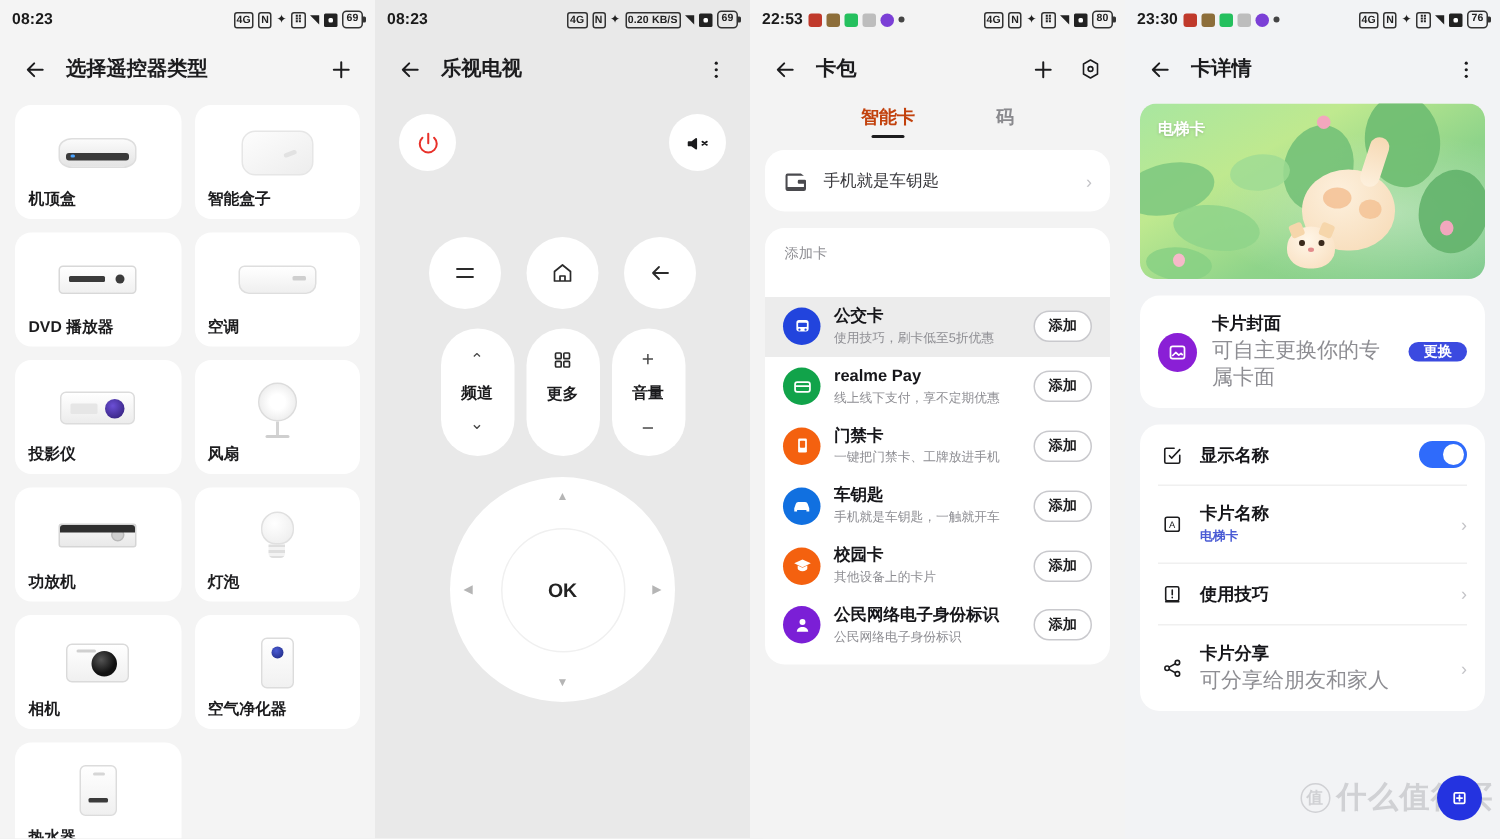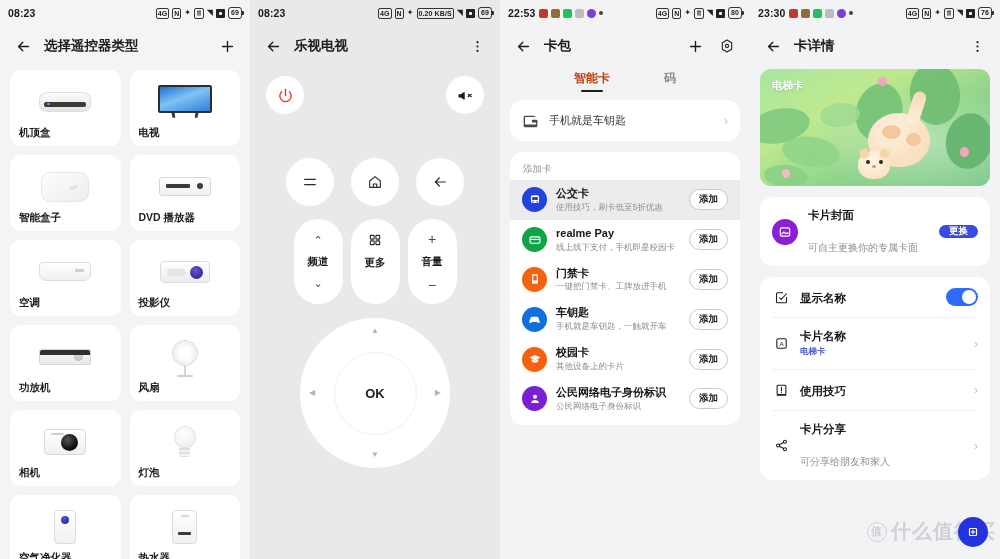--- a/index.html
+++ b/index.html
@@ -119,21 +119,21 @@
   .dpad .ar.rt{right:9px;top:50%;transform:translateY(-50%);}
 
   
   .tabs { display:flex; justify-content:center; gap:54px; padding:4px 0 8px; }
   .tab { font-size:12px; color:#8a8a8e; font-weight:600; padding-bottom:5px; position:relative; }
   .tab.active { color:#c2410c; font-weight:700; }
   .tab.active:after{content:"";position:absolute;left:50%;transform:translateX(-50%);bottom:0;width:22px;height:2.5px;background:#1c1c1e;border-radius:2px;}
   .wcard { background:#fff; border-radius:13px; margin:0 10px 11px; }
   .wrow-other { display:flex; align-items:center; gap:10px; padding:13px 12px; }
   .wrow-other .t{font-size:11px;color:#39393d;flex:1;}
-  .sec-title { font-size:9.5px; color:#8e8e93; padding:11px 13px 4px; }
+  .sec-title { font-size:9.5px; color:#8e8e93; padding:11px 13px 22px; }
   .crow { display:flex; align-items:center; gap:9px; padding:7px 12px; }
   .crow.hl { background:#ececec; }
   .cicon { width:25px;height:25px;border-radius:50%;display:flex;align-items:center;justify-content:center;flex:0 0 25px; }
   .cinfo{flex:1;min-width:0;}
   .cname{font-size:11px;font-weight:700;color:#16161a;line-height:1.25;}
   .cdesc{font-size:8.5px;color:#8e8e93;line-height:1.3;margin-top:1px;}
   .addbtn{border:1px solid #c9c9cd;border-radius:11px;font-size:9.5px;color:#1c1c1e;padding:3px 9px;background:#fff;font-weight:600;}
 
   
   .cardimg {
@@ -141,21 +141,21 @@
     background:
       radial-gradient(ellipse at 72% 62%, rgba(255,255,255,.35), rgba(255,255,255,0) 52%),
       linear-gradient(150deg,#a8e6a0 0%,#bfe98f 32%,#8fd48a 62%,#7ec98d 100%);
   }
   .leaf{position:absolute;border-radius:50%;}
   .cardimg .lbl{position:absolute;left:12px;top:10px;font-size:10.5px;font-weight:700;color:#fff;text-shadow:0 1px 2px rgba(0,0,0,.18);z-index:6;}
   .cat{position:absolute;z-index:5;}
   .drow { display:flex; align-items:center; gap:10px; padding:11px 12px; }
   .drow .dinfo{flex:1;min-width:0;}
   .dname{font-size:11.5px;font-weight:700;color:#16161a;}
-  .ddesc{font-size:10px;color:#8e8e93;margin-top:18px;}
+  .ddesc{font-size:14px;color:#8e8e93;margin-top:2px;}
   .dval{font-size:8.5px;color:#4a5bd4;margin-top:2px;font-weight:600;}
   .chev{color:#c3c3c7;font-size:12px;}
   .pillbtn{background:#3b4ae0;color:#fff;font-size:9.5px;font-weight:700;border-radius:11px;padding:0 10px;border:none;}
   .toggle{width:32px;height:18px;border-radius:10px;background:#2f6bfb;position:relative;}
   .toggle:after{content:"";position:absolute;right:2px;top:2px;width:14px;height:14px;border-radius:50%;background:#fff;}
   .sqic{width:18px;height:18px;display:flex;align-items:center;justify-content:center;color:#1c1c1e;}
   .divider{height:1px;background:#f0f0f0;margin:0 12px;}
   .fab{position:absolute;right:12px;bottom:12px;width:30px;height:30px;border-radius:50%;background:#2433e0;display:flex;align-items:center;justify-content:center;}
   .wm{position:absolute;right:4px;bottom:14px;font-size:20px;color:rgba(140,140,145,.33);font-weight:700;letter-spacing:1px;display:flex;align-items:center;gap:4px;}
   .wm .ring{width:20px;height:20px;border-radius:50%;border:1.6px solid rgba(140,140,145,.33);display:flex;align-items:center;justify-content:center;font-size:11px;}
@@ -192,29 +192,20 @@
   </div>
   <div class="grid">
     <div class="gcard">
       <div class="art">
           <div class="dev stb"></div>
         </div>
       <div class="lbl">机顶盒</div>
     </div>
     <div class="gcard">
       <div class="art">
-          <div class="tv">
-            <div class="scr"></div>
-            <div class="std"></div>
-          </div>
-        </div>
-      <div class="lbl">电视</div>
-    </div>
-    <div class="gcard">
-      <div class="art">
           <div class="dev sbox"></div>
         </div>
       <div class="lbl">智能盒子</div>
     </div>
     <div class="gcard">
       <div class="art">
           <div class="dev dvd"></div>
         </div>
       <div class="lbl">DVD 播放器</div>
     </div>
@@ -222,51 +213,51 @@
       <div class="art">
           <div class="dev ac"></div>
         </div>
       <div class="lbl">空调</div>
     </div>
     <div class="gcard">
       <div class="art">
           <div class="dev proj"></div>
         </div>
       <div class="lbl">投影仪</div>
-    </div>
-    <div class="gcard">
-      <div class="art">
-          <div class="dev amp"></div>
-        </div>
-      <div class="lbl">功放机</div>
     </div>
     <div class="gcard">
       <div class="art">
           <div class="fan">
             <div class="hd"></div>
             <div class="pl"></div>
             <div class="bs"></div>
           </div>
         </div>
       <div class="lbl">风扇</div>
     </div>
     <div class="gcard">
       <div class="art">
-          <div class="dev cam"></div>
-        </div>
-      <div class="lbl">相机</div>
+          <div class="dev amp"></div>
+        </div>
+      <div class="lbl">功放机</div>
     </div>
     <div class="gcard">
       <div class="art">
           <div class="bulb">
             <div class="gl"></div>
             <div class="bd"></div>
           </div>
         </div>
       <div class="lbl">灯泡</div>
+    </div>
+    <div class="gcard">
+      <div class="art">
+          <div class="dev cam"></div>
+        </div>
+      <div class="lbl">相机</div>
     </div>
     <div class="gcard">
       <div class="art">
           <div class="dev pur"></div>
         </div>
       <div class="lbl">空气净化器</div>
     </div>
     <div class="gcard">
       <div class="art">
           <div class="dev wht"></div>
@@ -444,21 +435,21 @@
 
     <div class="crow">
       <span class="cicon" style="background:#11a34a">
         <svg width="14" height="14" viewBox="0 0 24 24" fill="none" stroke="#fff" stroke-width="2">
             <rect x="3.5" y="6.5" width="17" height="11" rx="2.5"></rect>
             <path d="M3.5 11h17"></path>
           </svg>
       </span>
       <span class="cinfo">
         <span class="cname" style="display:block">realme Pay</span>
-        <span class="cdesc" style="display:block">线上线下支付，手机即是校园卡</span>
+        <span class="cdesc" style="display:block">线上线下支付，享不定期优惠</span>
       </span>
       <button class="addbtn">添加</button>
     </div>
 
     <div class="crow">
       <span class="cicon" style="background:#f4610f">
         <svg width="14" height="14" viewBox="0 0 24 24" fill="#fff">
             <rect x="7" y="4" width="10" height="16" rx="1.5"></rect>
             <rect x="9" y="6.5" width="6" height="8" rx="1" fill="#f4610f"></rect>
           </svg>

